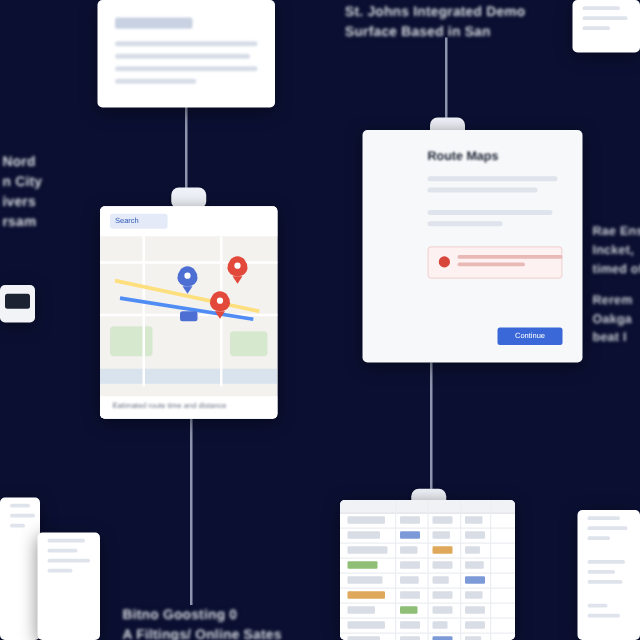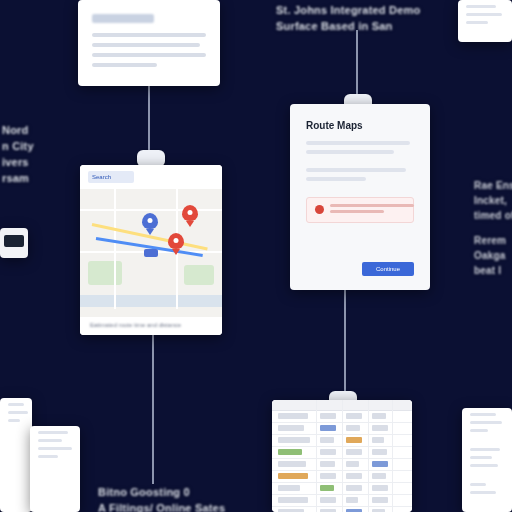--- a/index.html
+++ b/index.html
@@ -175,21 +175,21 @@
       <div class="map-search">
         <span>Search</span>
       </div>
 
       <div class="map-foot">
         <div class="t">Eatimated route time and distance</div>
       </div>
     </div>
   </div>
 
-  <div class="card" style="left:290px;top:104px;width:140px;height:186px;background:#f7f8fa;">
+  <div class="card" style="left:290px;top:104px;width:140px;height:186px;background:#f7f8fa;padding-left:36px;">
     <div class="dlg-title">Route Maps</div>
     <div class="dlg-line" style="width:104px;"></div>
     <div class="dlg-line" style="width:88px;"></div>
     <div class="dlg-line" style="width:100px;margin-top:14px;"></div>
     <div class="dlg-line" style="width:60px;"></div>
 
     <div class="alert">
       <div class="alert-ico"></div>
       <div class="alert-lines">
         <i style="width:84px;"></i>

